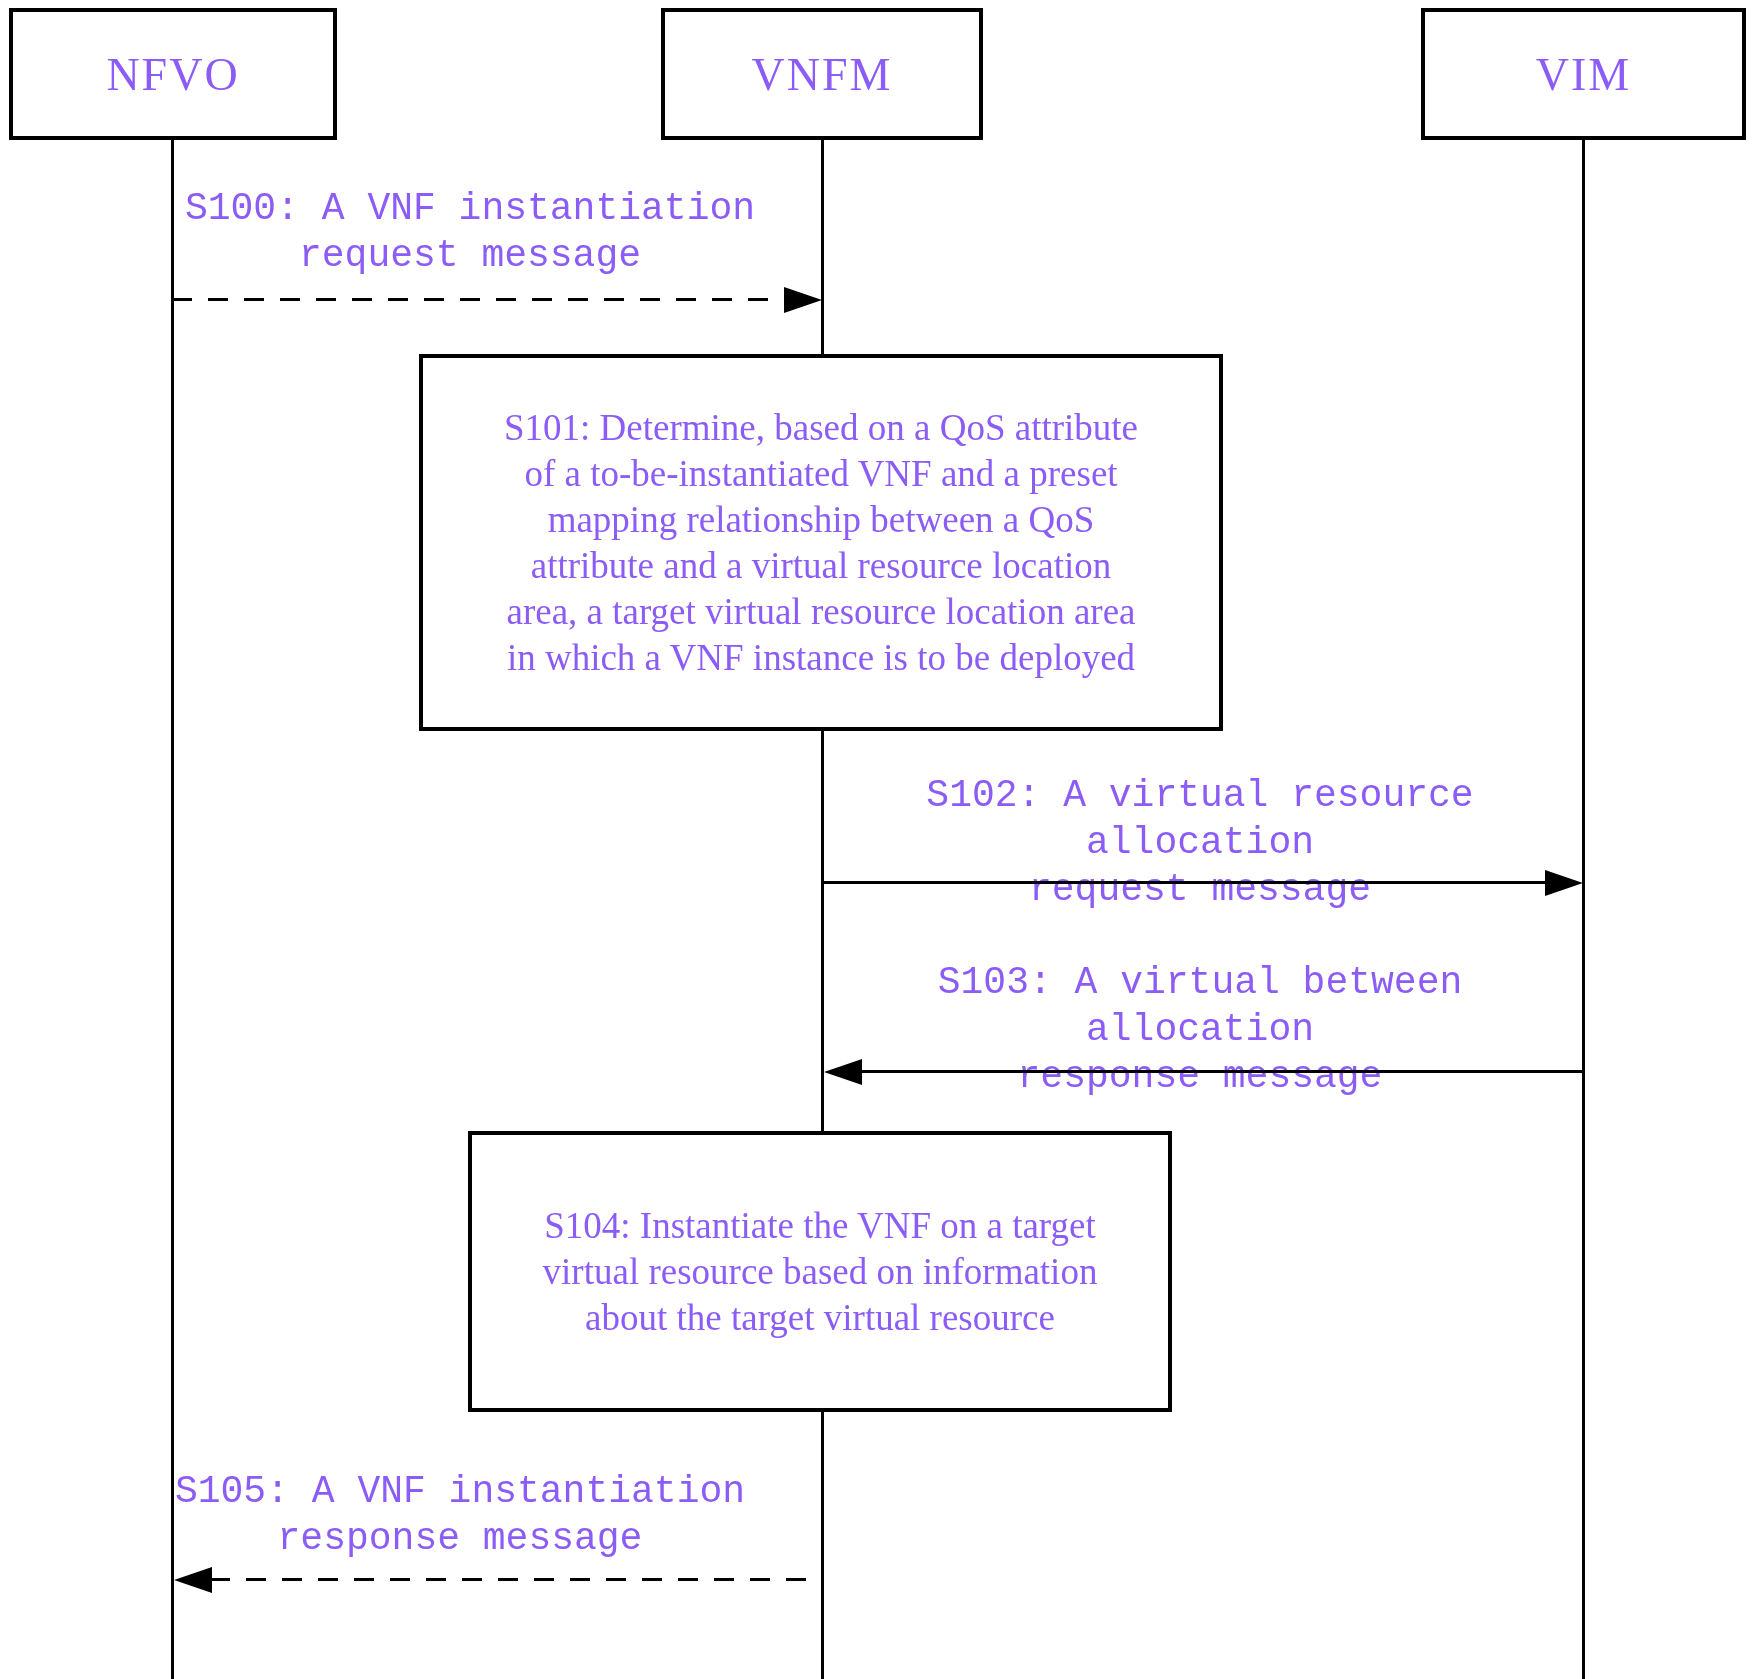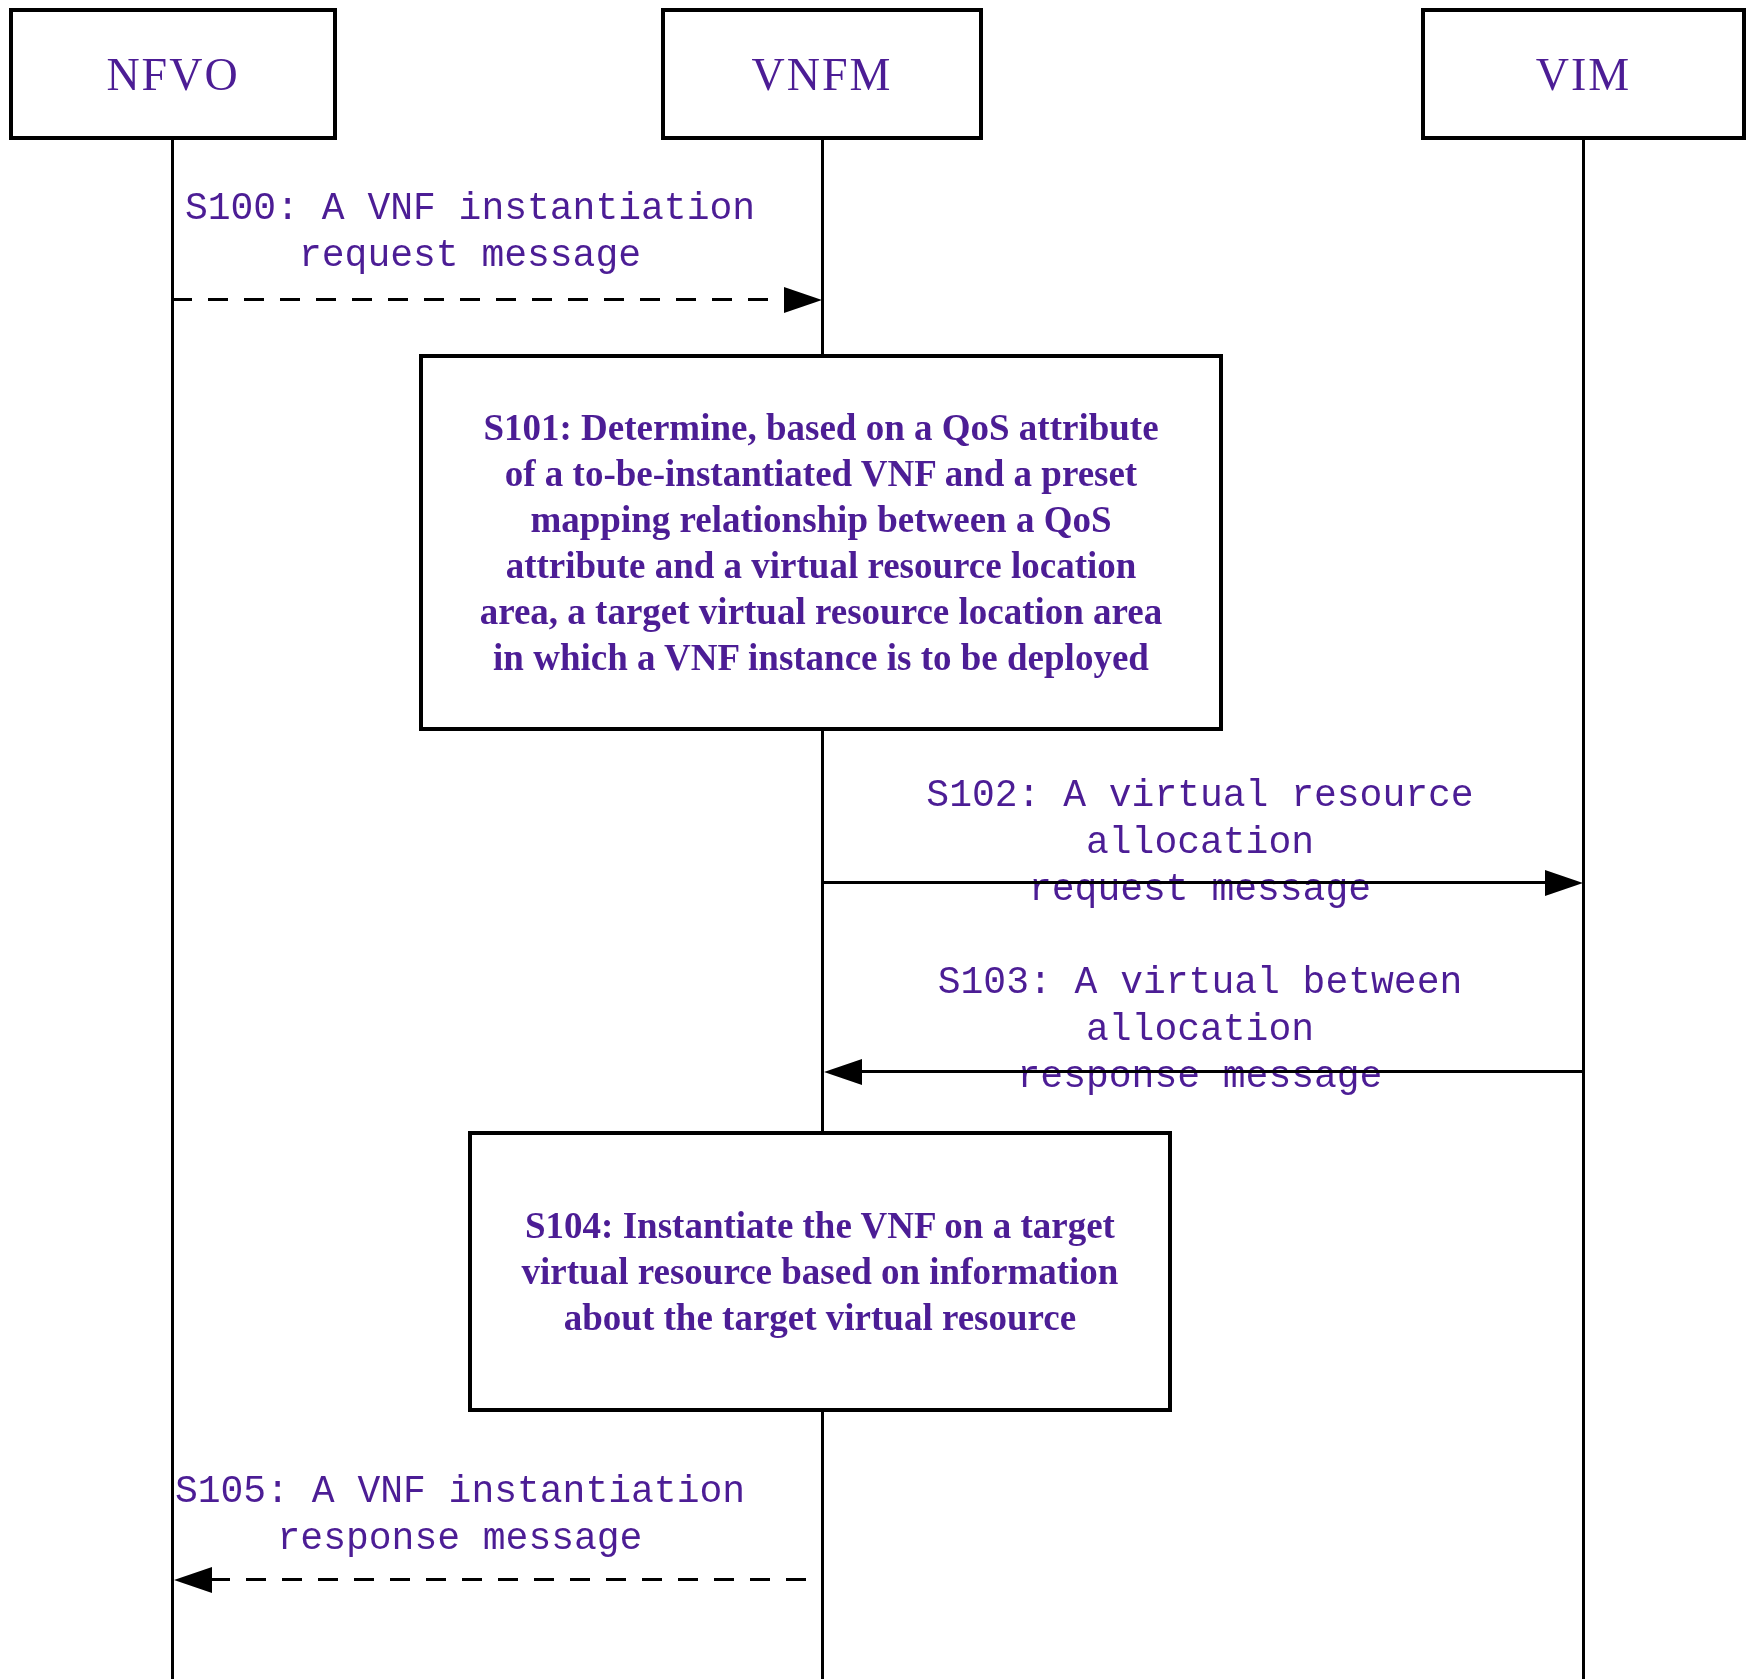--- a/index.html
+++ b/index.html
@@ -6,21 +6,21 @@
     margin: 0;
     padding: 0;
     background: #ffffff;
   }
   .canvas {
     position: relative;
     width: 1755px;
     height: 1679px;
     background: #ffffff;
     font-family: "Liberation Serif", "DejaVu Serif", serif;
-    color: #4c1d95;
+    color: #8b5cf6;
     overflow: hidden;
   }
   .actor-box {
     position: absolute;
     box-sizing: border-box;
     border: 4px solid #000000;
     background: #ffffff;
     display: flex;
     align-items: center;
     justify-content: center;
@@ -41,21 +41,20 @@
     background: #ffffff;
     display: flex;
     align-items: center;
     justify-content: center;
     text-align: center;
     white-space: pre-line;
     font-size: 37px;
     line-height: 46px;
     z-index: 2;
     padding: 8px 14px;
-    font-weight: bold;
   }
   .msg-label {
     position: absolute;
     text-align: center;
     white-space: pre-line;
     font-size: 38px;
     line-height: 47px;
     z-index: 1;
     font-family: Liberation Mono, monospace;
   }

